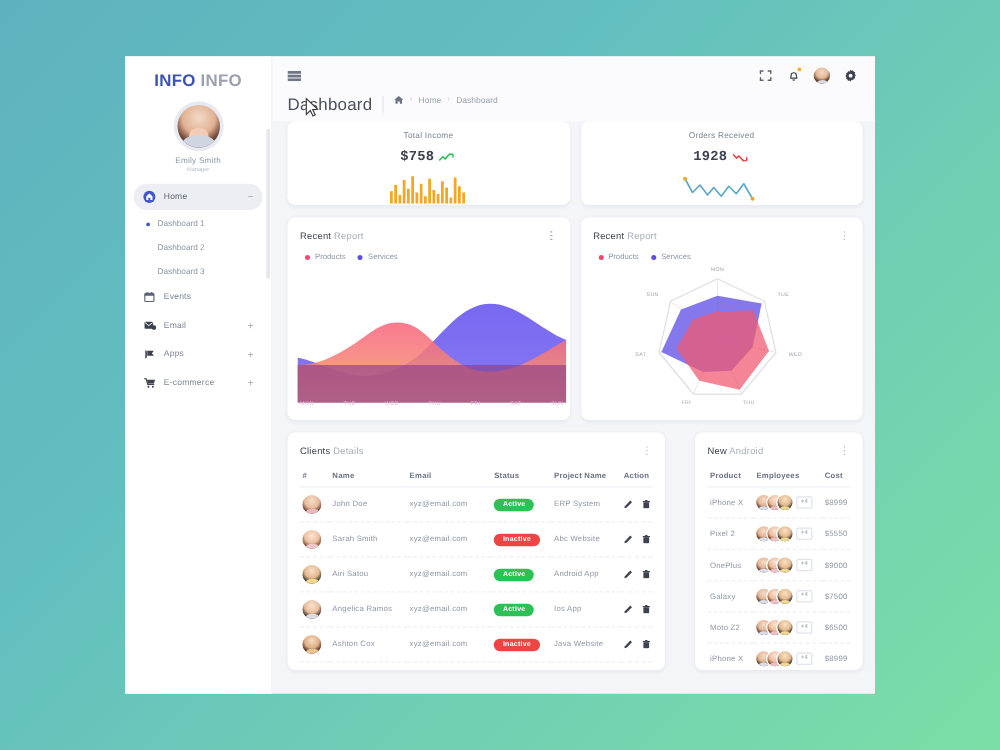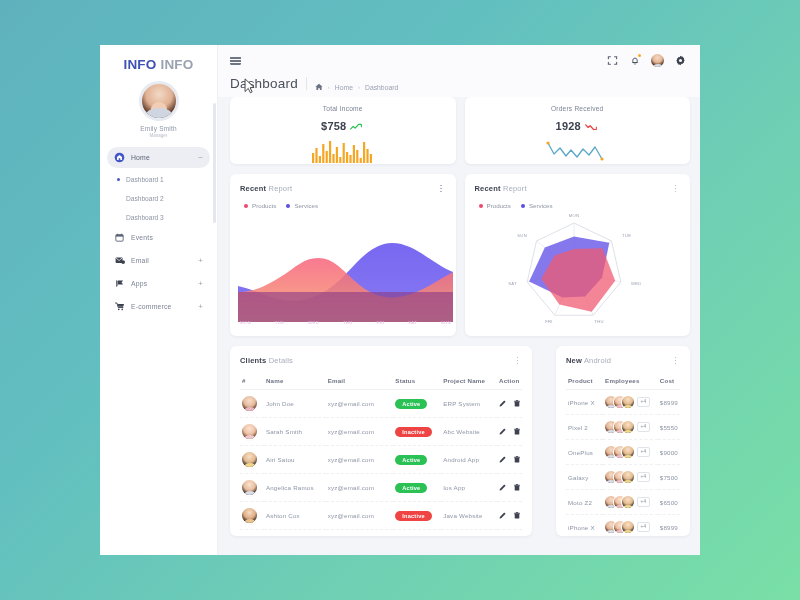--- a/index.html
+++ b/index.html
@@ -126,21 +126,21 @@
   .hdr-avatar {
     width: 13px; height: 13px; border-radius: 50%;
     background: radial-gradient(circle at 50% 28%, #f3d9c6 0%, #e3b796 42%, #5b3a2a 70%, #3f2a20 100%);
     overflow: hidden; position: relative; cursor: pointer;
   }
   .hdr-avatar::after {
     content: ""; position: absolute; left: 50%; bottom: -2px; transform: translateX(-50%);
     width: 9px; height: 5px; border-radius: 50% 50% 0 0; background: #d6dbe5;
   }
 
-  .topbar-row2 { display: flex; align-items: flex-end; margin-top: 9px; }
+  .topbar-row2 { display: flex; align-items: flex-start; margin-top: 9px; }
   .page-title { font-size: 13.5px; color: #4a4f5c; font-weight: 400; letter-spacing: .2px; }
   .crumb-div { width: 1px; height: 13px; background: #e2e5ea; margin: 0 8px; align-self: center; }
   .crumbs { display: flex; align-items: center; gap: 5px; font-size: 6.8px; color: #9aa2b1; }
   .crumbs .sep { color: #c3c9d3; font-size: 6px; }
   .crumb-home-ico { display: flex; align-items: center; }
 
   .cursor {
     position: absolute; left: 26px; top: 33px;
     width: 11px; height: 16px; pointer-events: none;
   }
@@ -152,36 +152,36 @@
   .stat-card {
     flex: 1; height: 67px; background: #fff;
     border-radius: 6px;
     box-shadow: 0 1px 3px rgba(60,70,95,.07);
     padding: 8px 6px 5px;
     display: flex; flex-direction: column; align-items: center;
     overflow: hidden;
   }
   .stat-label { font-size: 6.6px; color: #7b8394; letter-spacing: .2px; }
   .stat-row { display: flex; align-items: center; gap: 4px; margin-top: 5px; }
-  .stat-value { font-size: 11px; color: #3d4250; font-weight: 700; letter-spacing: .2px; }
+  .stat-value { font-size: 11px; color: #3d4250; font-weight: 700; letter-spacing: .2px; font-family: Liberation Mono, monospace; }
   .stat-spark { margin-top: 4px; }
 
   .charts { display: flex; gap: 9px; margin-bottom: 10px; }
   .card {
     background: #fff; border-radius: 6px;
     box-shadow: 0 1px 3px rgba(60,70,95,.07);
     position: relative;
   }
   .chart-card { flex: 1; height: 162px; overflow: hidden; }
   .card-head {
     display: flex; align-items: center;
     padding: 9px 10px 0 10px;
   }
   .card-title { font-size: 7.5px; letter-spacing: .2px; }
-  .card-title b { color: #3d4250; font-weight: 700; text-align: center; }
+  .card-title b { color: #3d4250; font-weight: 400; text-align: center; }
   .card-title span { color: #a6adba; font-weight: 400; }
   .kebab {
     margin-left: auto; width: 9px; height: 11px;
     display: flex; flex-direction: column; align-items: center; justify-content: center; gap: 1.5px;
     cursor: pointer;
   }
   .kebab i { width: 1.6px; height: 1.6px; border-radius: 50%; background: #a6adba; display: block; }
 
   .legend { display: flex; gap: 10px; padding: 8px 0 0 14px; }
   .legend-item { display: flex; align-items: center; gap: 4px; font-size: 6.2px; color: #8d95a5; }

